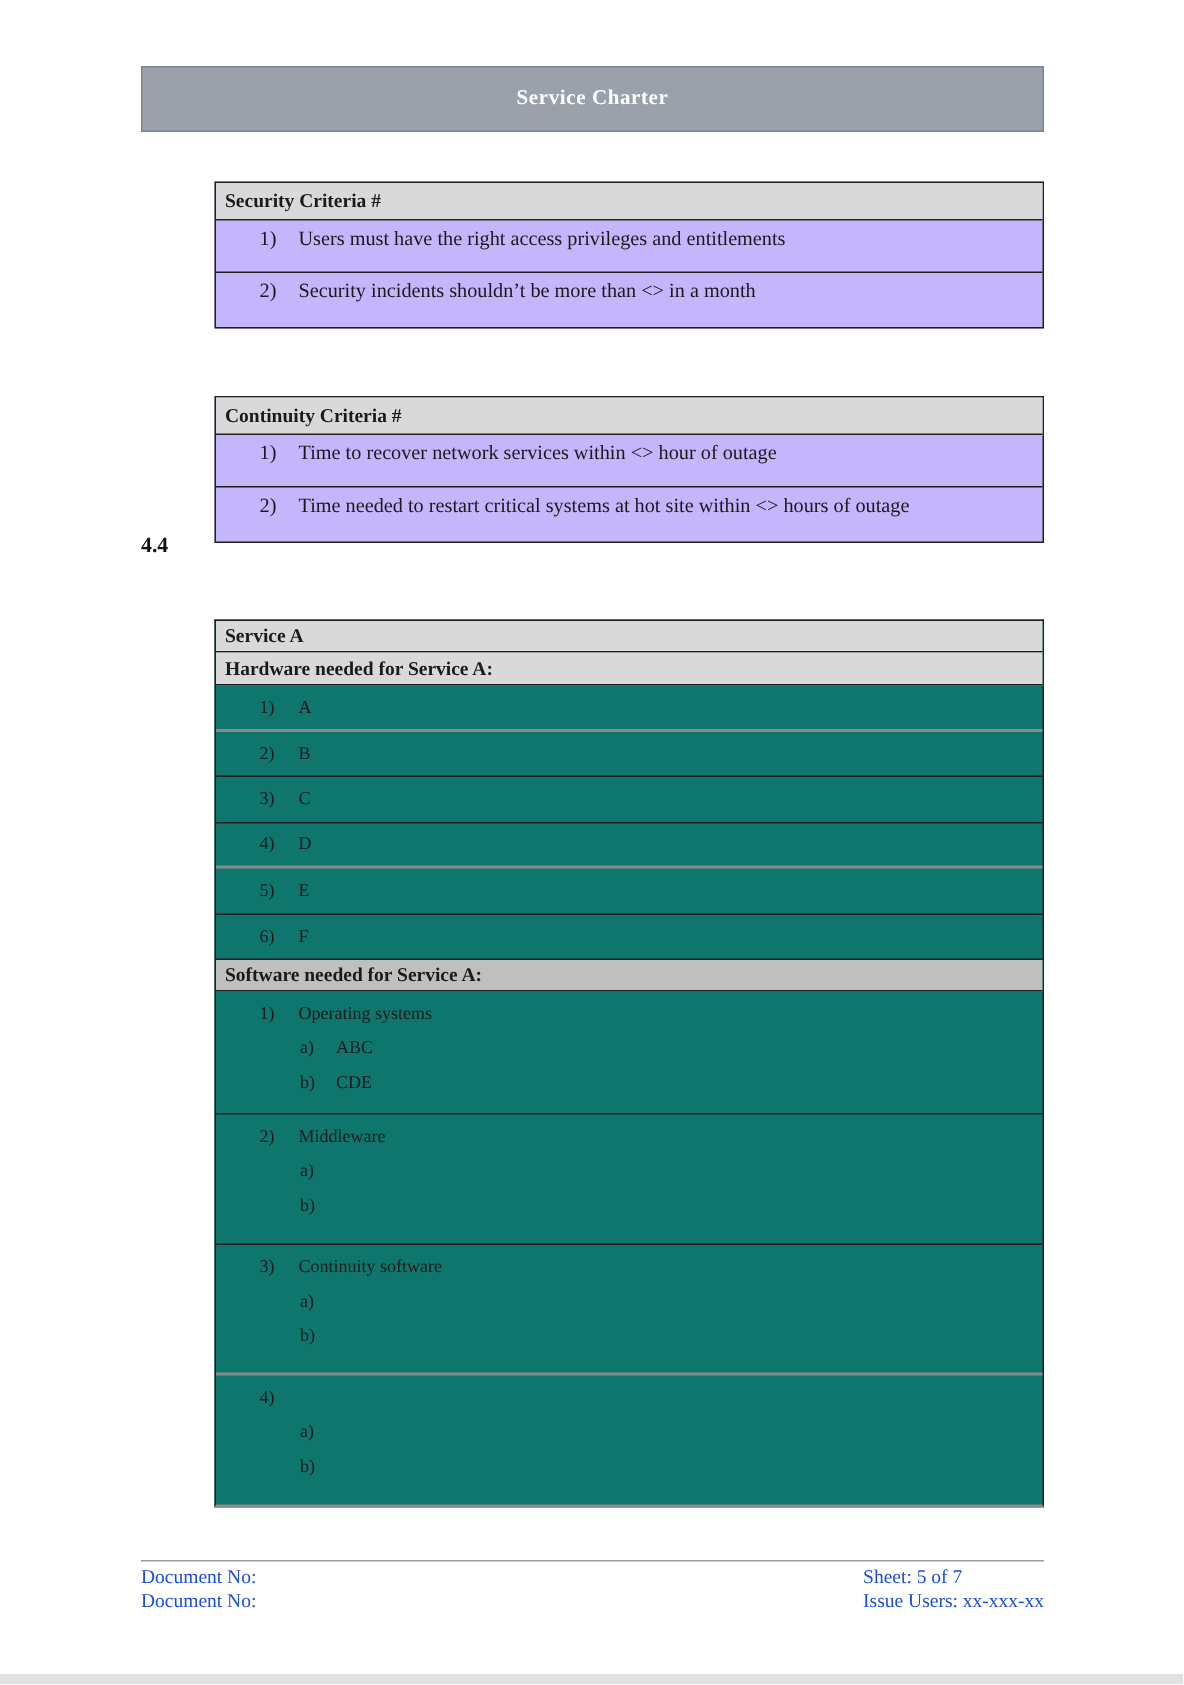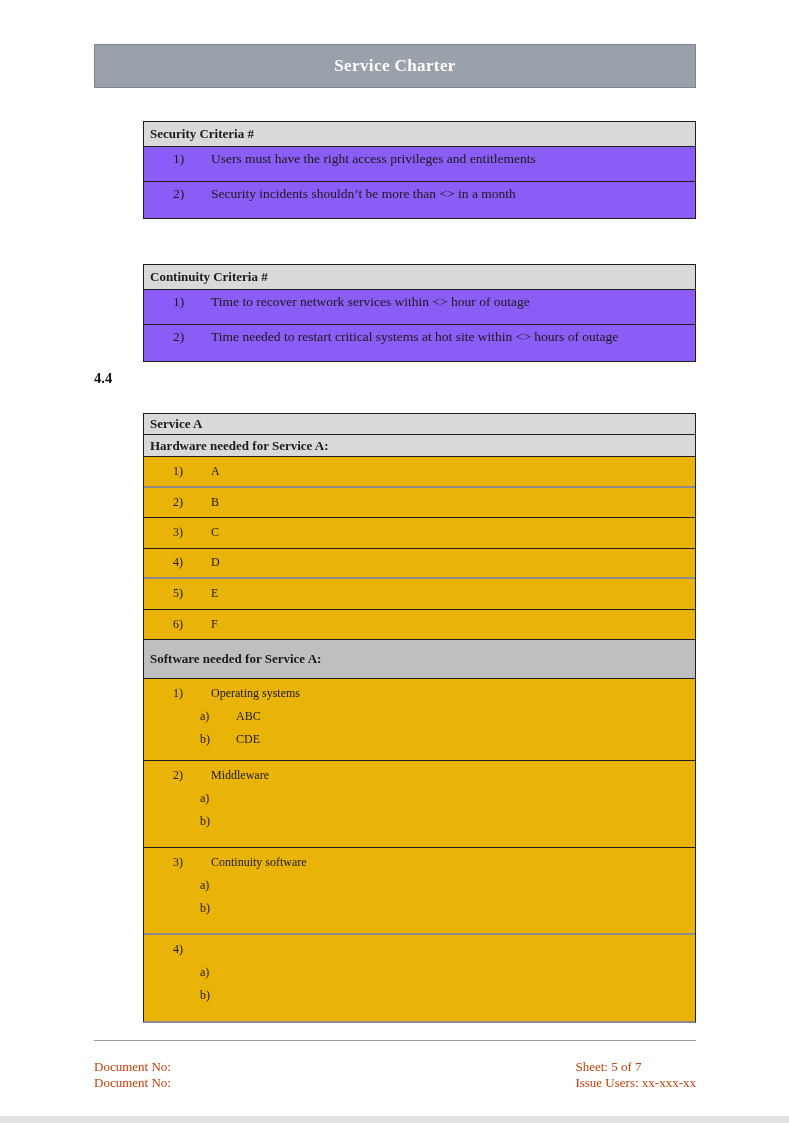--- a/index.html
+++ b/index.html
@@ -20,32 +20,32 @@
     left: 94px; top: 44px;
     width: 602px; height: 44px;
     background: #9aa1ab;
     border: 1.5px solid #7e848e;
     display: flex;
     align-items: center;
     justify-content: center;
   }
   .title-bar span {
     color: #ffffff;
-    font-size: 17px;
+    font-size: 14px;
     font-weight: bold;
     letter-spacing: 0.4px;
   }
 
   
   .ctbl {
     position: absolute;
     left: 143px;
     width: 553px;
     border: 1.5px solid #1f1f1f;
-    background: #8b5cf6;
+    background: #c4b5fd;
     font-size: 13.5px;
   }
   #tbl-security  { top: 121px; }
   #tbl-continuity{ top: 264px; }
   .ctbl .hdr {
     height: 25px;
     background: #d9d9d9;
     border-bottom: 1px solid #1f1f1f;
     display: flex;
     align-items: center;
@@ -58,60 +58,60 @@
     align-items: flex-start;
     padding-top: 4px;
   }
   .ctbl .row.r1 { height: 35px; border-bottom: 1px solid #1f1f1f; }
   .ctbl .row.r2 { height: 36px; }
   .num {
     flex: none;
     margin-left: 29px;
     width: 26px;
   }
-  .txt { flex: 1; padding-right: 6px; margin-left: 12px; }
+  .txt { flex: 1; padding-right: 6px; }
 
   
   .section-heading {
     position: absolute;
-    left: 94px; top: 370px;
+    left: 94px; top: 356px;
     width: 602px;
     display: flex;
     font-weight: bold;
     font-size: 14.5px;
     color: #111;
   }
   .section-heading .h-num { flex: none; width: 49px; }
 
   
   .svc-tbl {
     position: absolute;
     left: 143px; top: 413px;
     width: 553px;
     border: 1.5px solid #1f1f1f;
     border-bottom: 2.5px solid #8a8a8a;
-    background: #eab308;
+    background: #0f766e;
     font-size: 12px;
   }
   .svc-title {
     height: 21px;
     background: #d9d9d9;
     border-bottom: 1px solid #1f1f1f;
     display: flex; align-items: center;
     padding-left: 6px;
     font-weight: bold; font-size: 13px;
   }
   .hw-hdr, .sw-hdr {
     display: flex; align-items: center;
     padding-left: 6px;
     font-weight: bold; font-size: 13px;
     border-bottom: 1px solid #1f1f1f;
   }
   .hw-hdr { height: 22px; background: #d9d9d9; }
-  .sw-hdr { height: 39px; background: #bfbfbf; }
+  .sw-hdr { height: 21px; background: #bfbfbf; }
   .hw-row {
     height: 30.5px;
     display: flex;
     align-items: center;
     border-bottom: 1px solid #1f1f1f;
   }
   .hw-row.thick { border-bottom: 2.5px solid #8a8a8a; }
   .sw-row {
     padding-top: 3px;
     border-bottom: 1px solid #1f1f1f;
@@ -132,24 +132,24 @@
   #sw-row-1 { height: 87px; }
   #sw-row-2 { height: 87px; }
   #sw-row-3 { height: 86px; }
 
   
   .footer {
     position: absolute;
     left: 94px; top: 1040px;
     width: 602px;
     border-top: 1px solid #9a9a9a;
-    padding-top: 18px;
+    padding-top: 2px;
     display: flex;
     justify-content: space-between;
-    color: #c2410c;
+    color: #1d4ed8;
     font-size: 13px;
     line-height: 16px;
   }
   .footer .right { text-align: left; }
 
   .bottom-strip {
     position: absolute;
     left: 0; top: 1116px;
     width: 789px; height: 7px;
     background: #e2e2e2;

